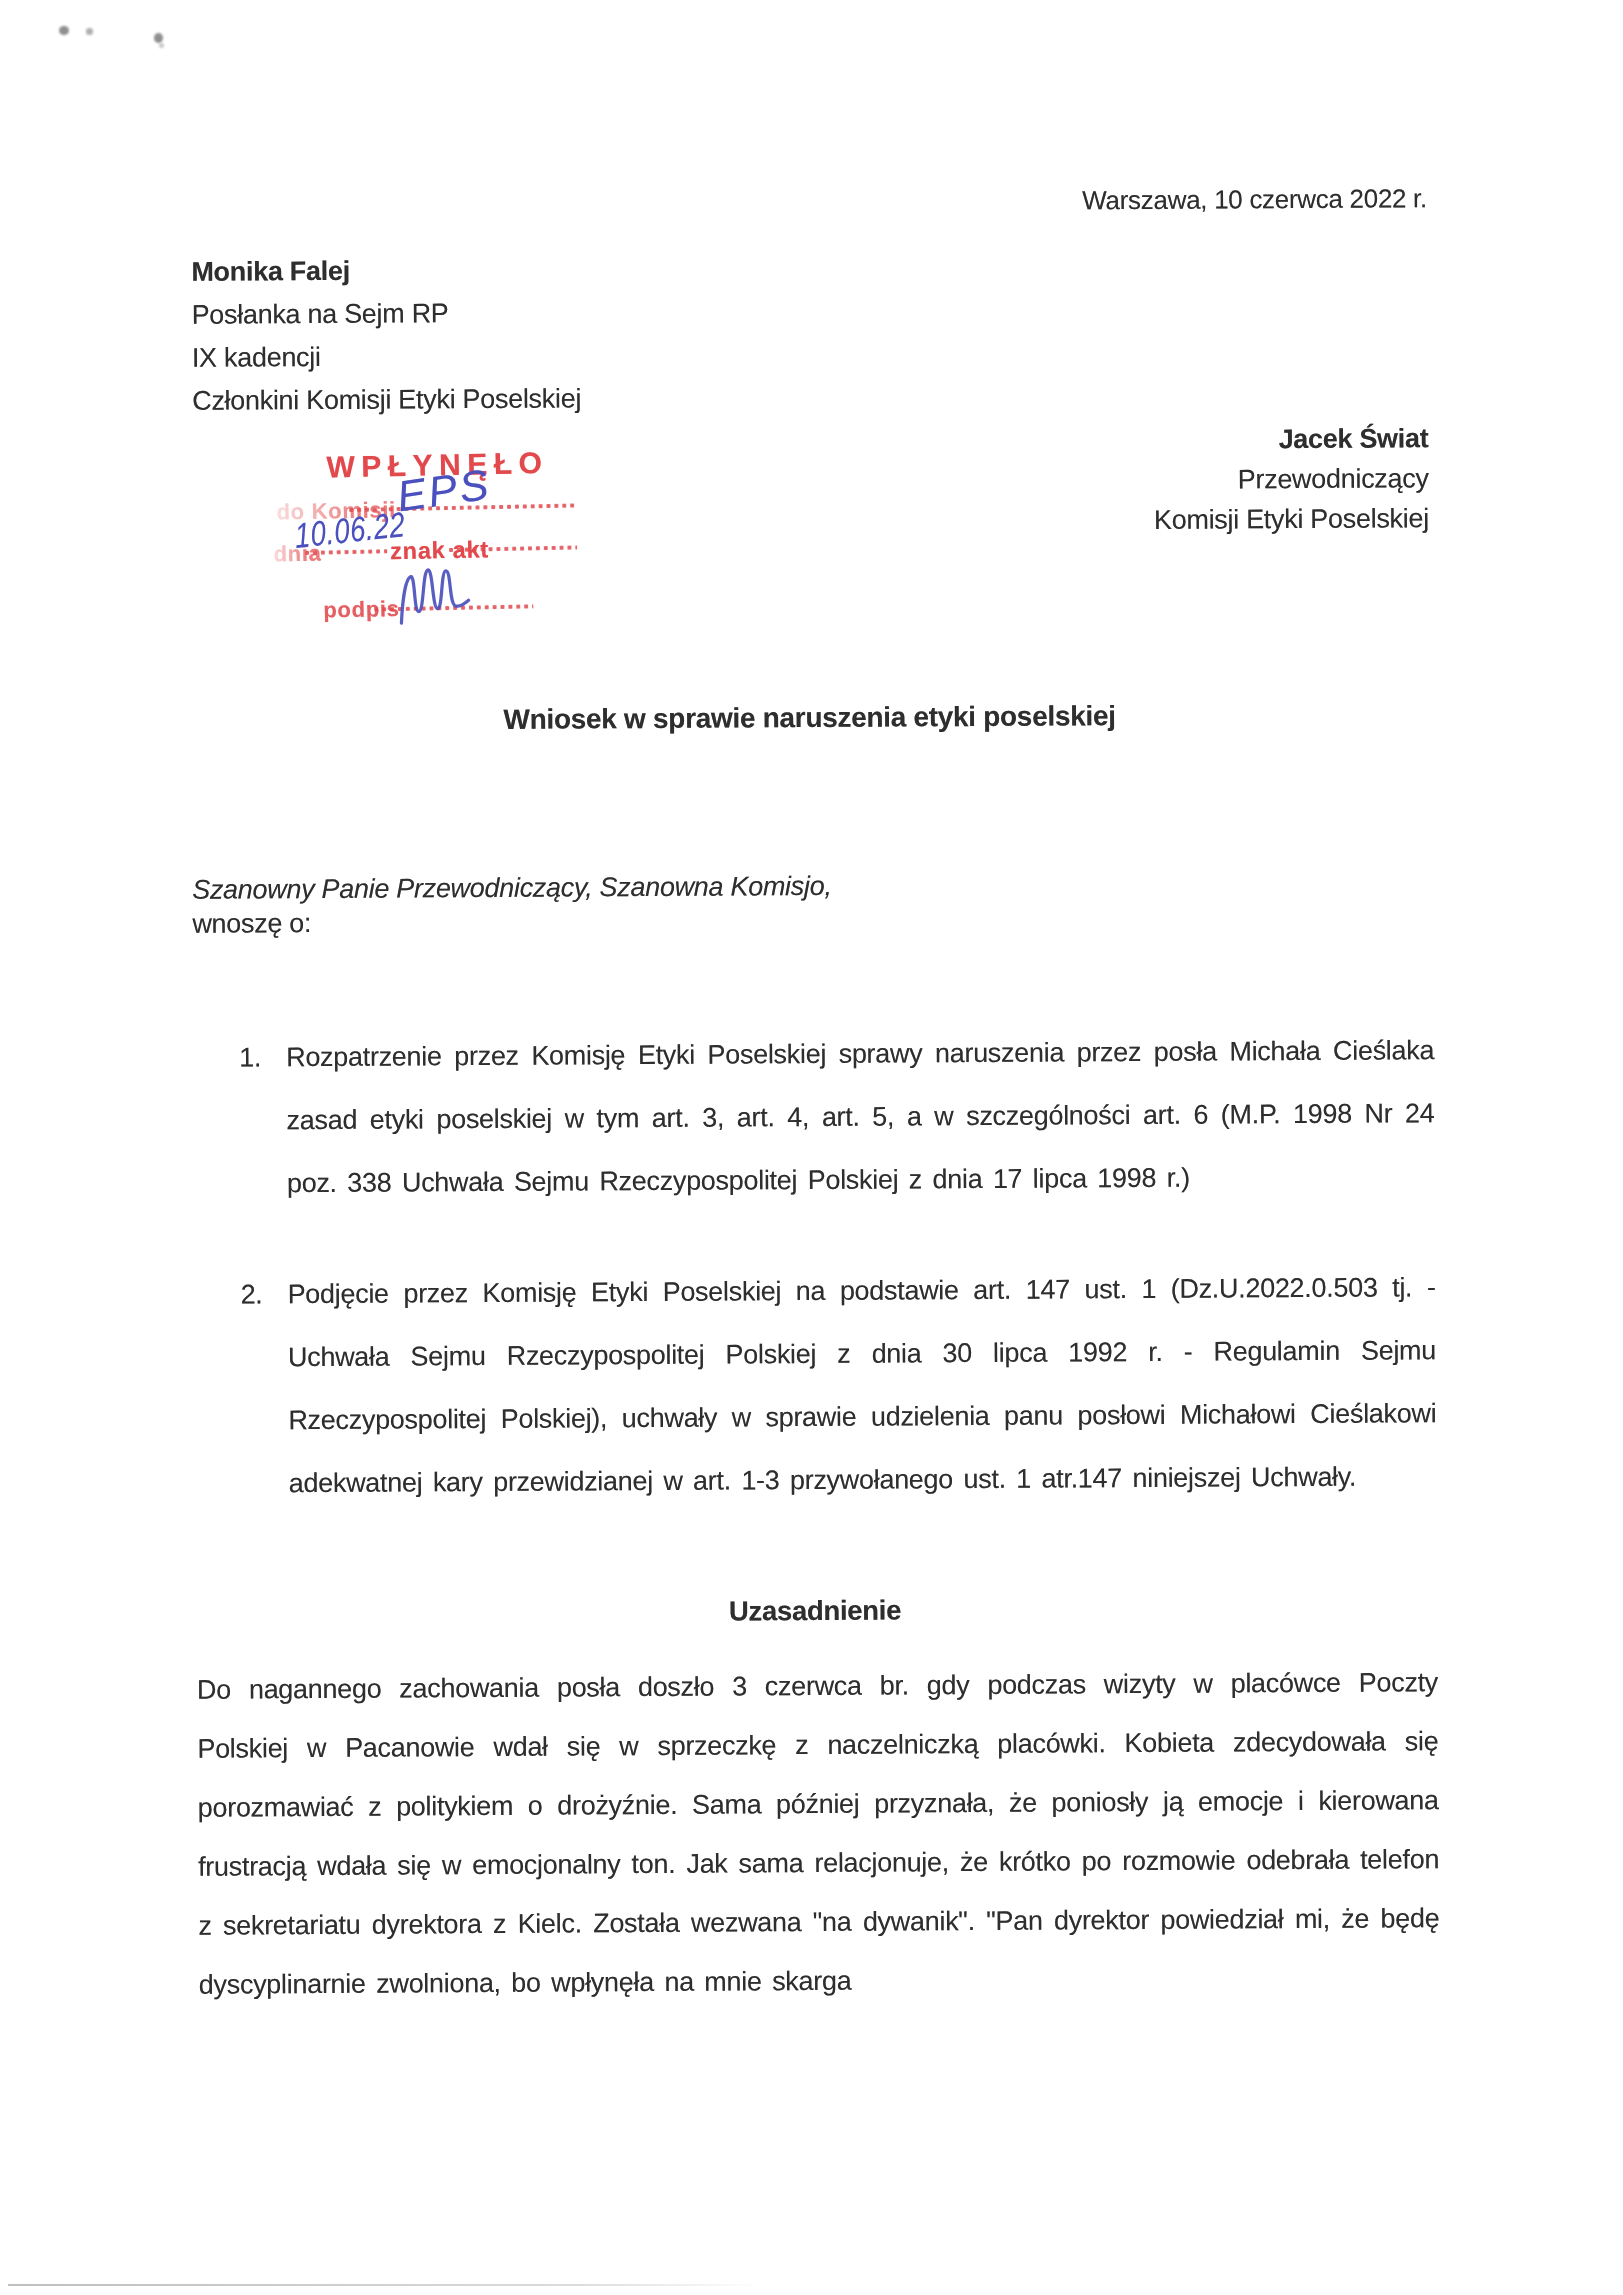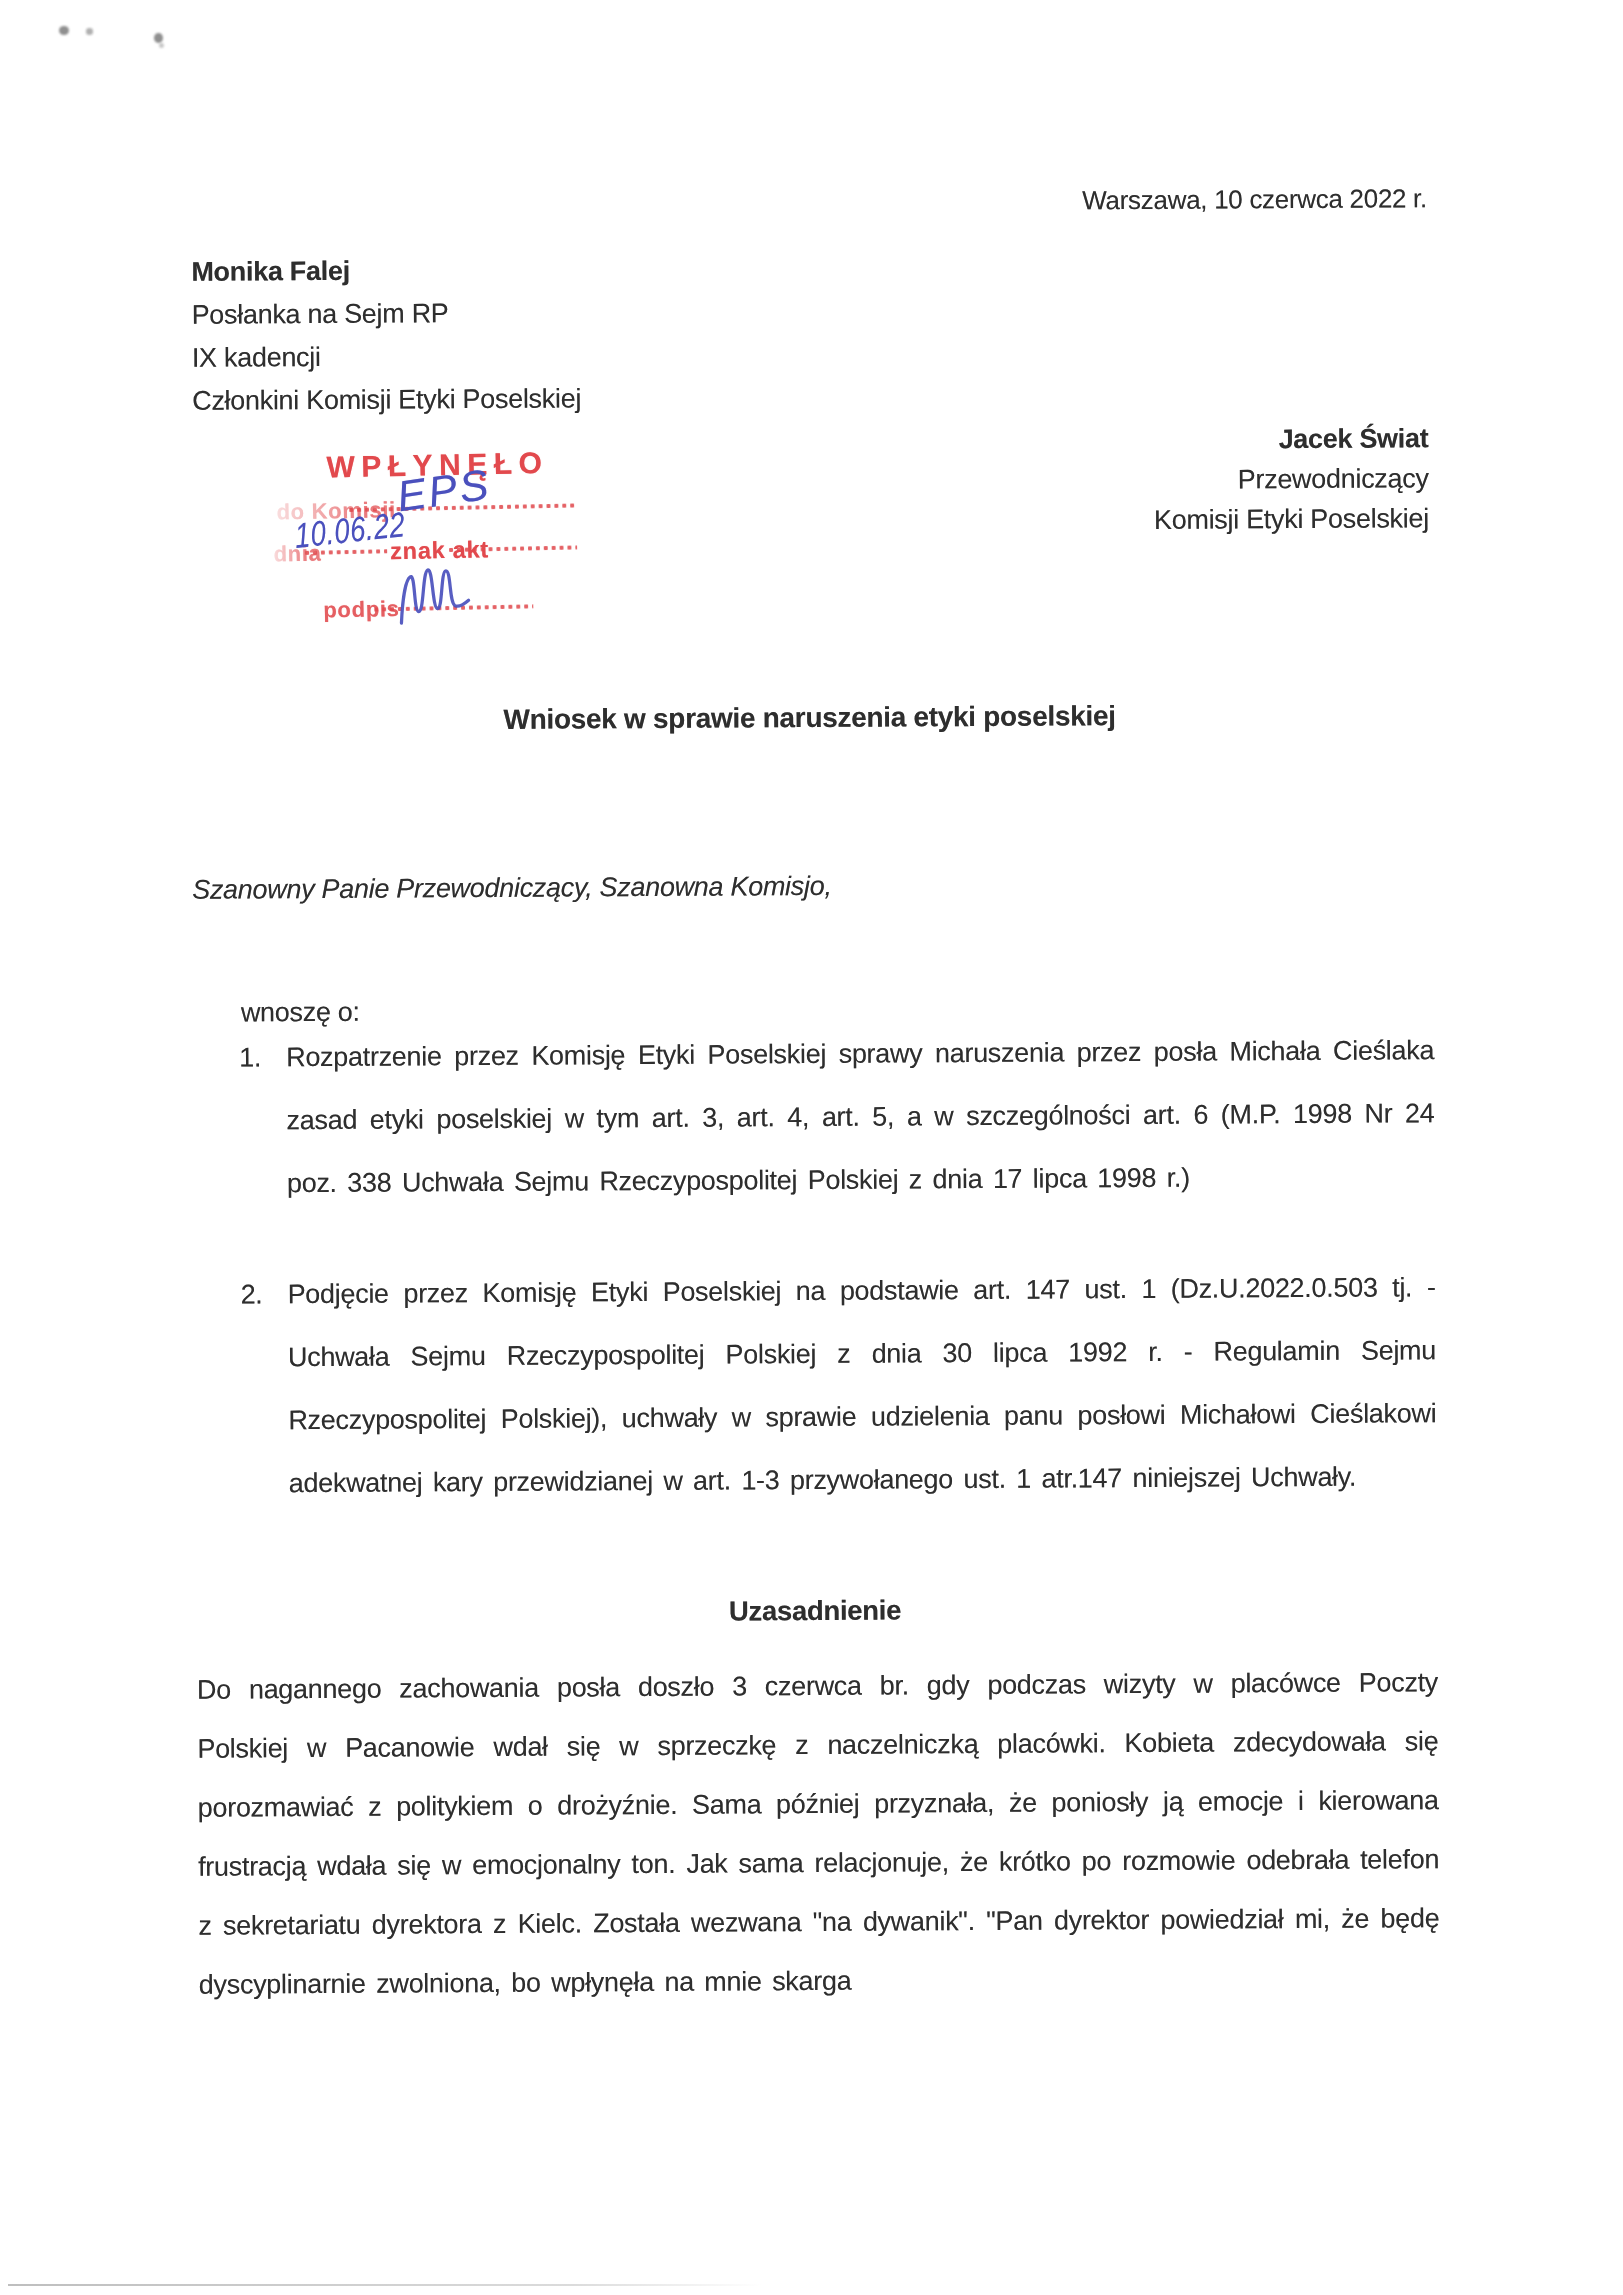--- a/index.html
+++ b/index.html
@@ -10,21 +10,21 @@
   .scan{position:absolute;inset:0;transform:rotate(-0.35deg);transform-origin:50% 45%;}
   .txt{position:absolute;font-size:27px;letter-spacing:-0.3px;text-shadow:0 0 0.5px rgba(40,40,40,.45);}
   .bold{font-weight:bold;}
   .italic{font-style:italic;}
   .just{text-align:justify;word-spacing:3.3px;}
   .date-line{top:187px;right:191px;font-size:26px;}
   .sender{top:247px;left:196px;line-height:43px;font-size:27px;}
   .recipient{top:422px;right:191px;line-height:40px;font-size:27px;text-align:right;}
   .title{top:702px;left:0;width:1623px;text-align:center;font-size:28px;font-weight:bold;}
   .salutation{top:871px;left:193px;font-size:27px;}
-  .intro{top:994px;left:193px;margin-left:48px;}
+  .intro{top:905px;left:193px;}
   .req{position:absolute;left:239px;width:1195px;display:flex;}
   .req-num{flex:none;width:47px;font-size:27px;line-height:63px;text-shadow:0 0 0.5px rgba(40,40,40,.45);letter-spacing:-0.3px;}
   .req-text{flex:1;font-size:27px;line-height:63px;text-shadow:0 0 0.5px rgba(40,40,40,.45);letter-spacing:-0.3px;}
   .req1{top:1023px;}
   .req2{top:1260px;}
   .uzasadnienie{top:1595px;left:0;width:1623px;text-align:center;font-size:27.5px;font-weight:bold;}
   .bodytext{top:1657px;left:193px;width:1241px;line-height:59px;}
 
   
   .stamp{position:absolute;left:275px;top:446px;width:327px;height:190px;transform:rotate(-0.8deg);}

